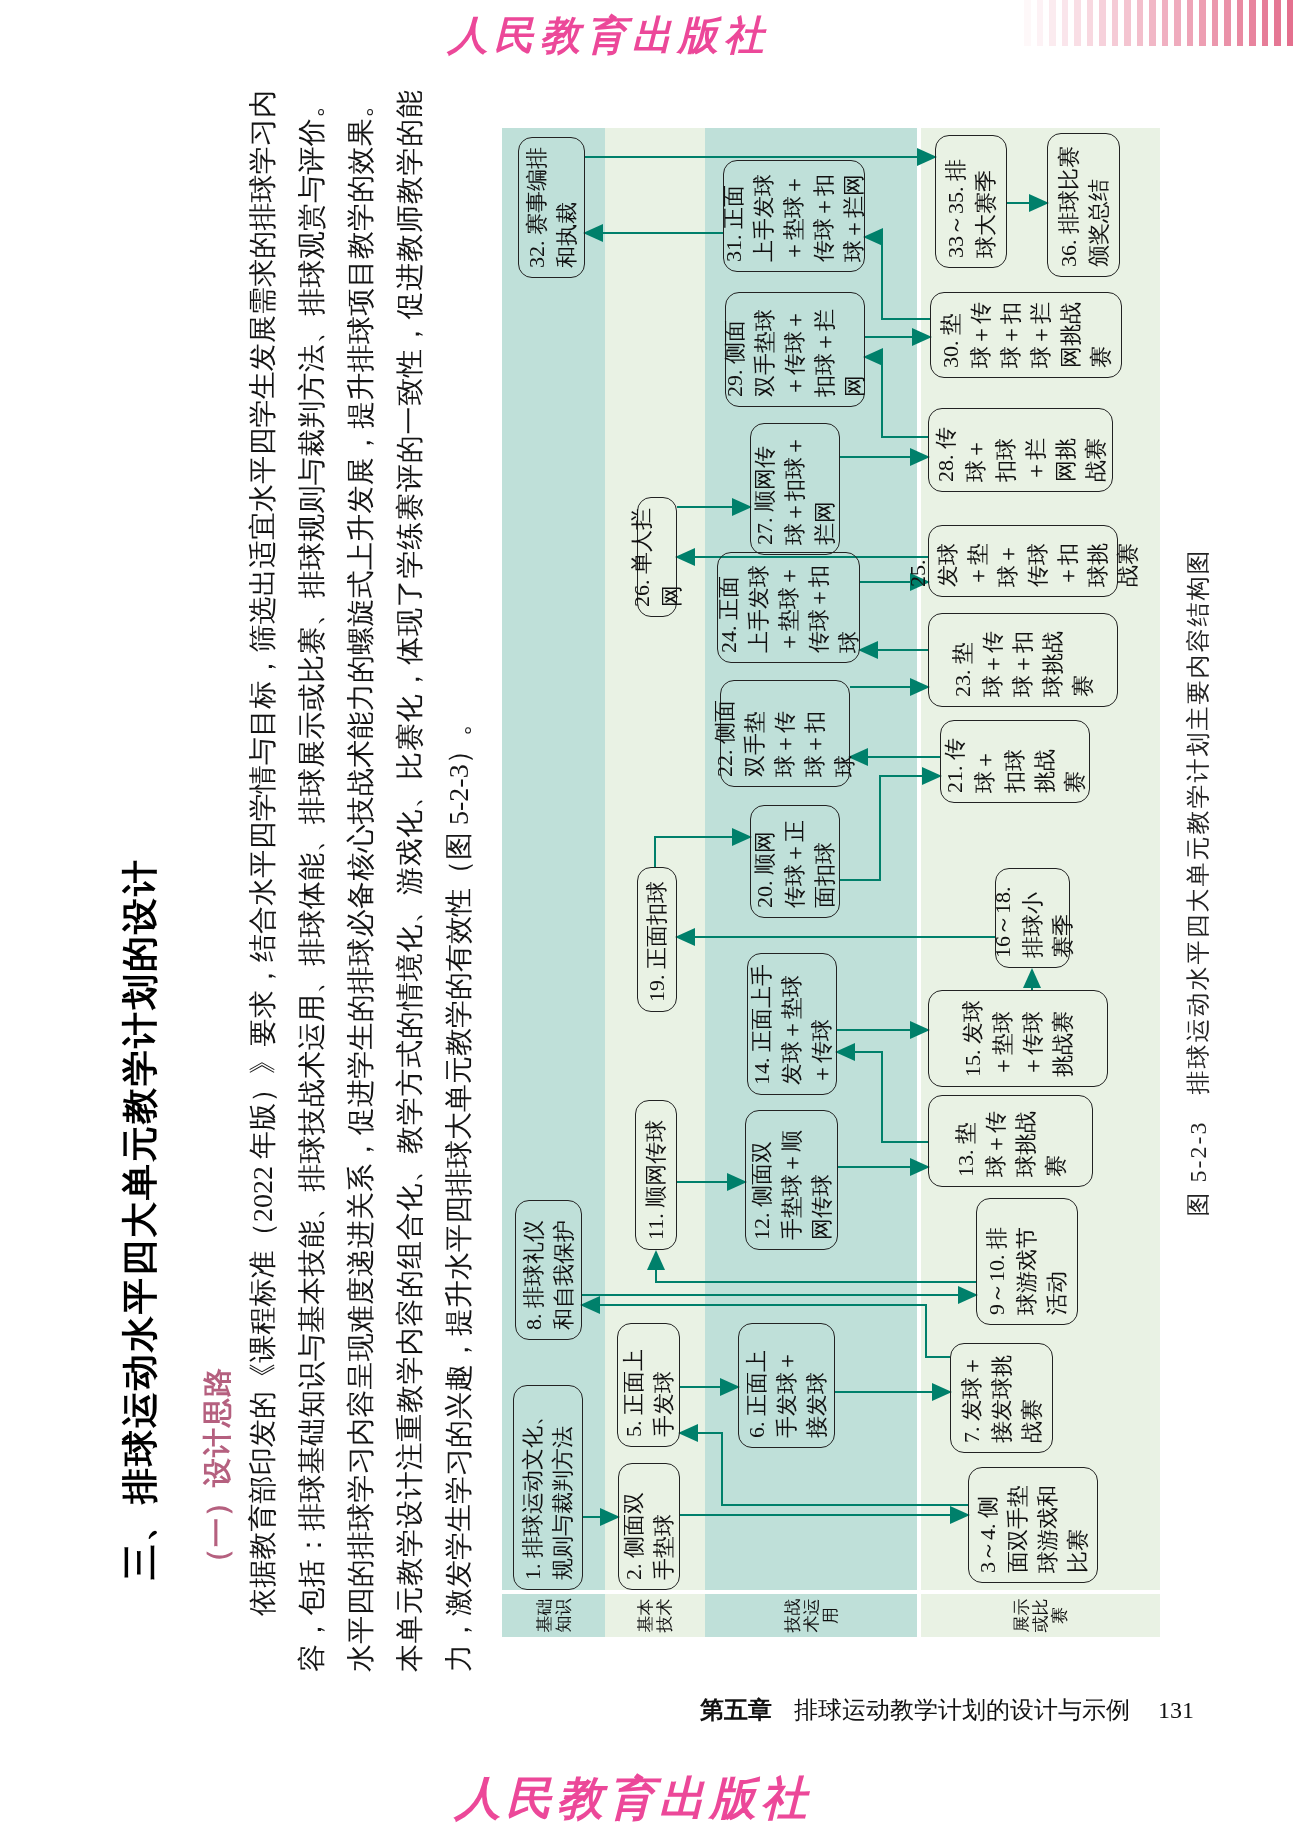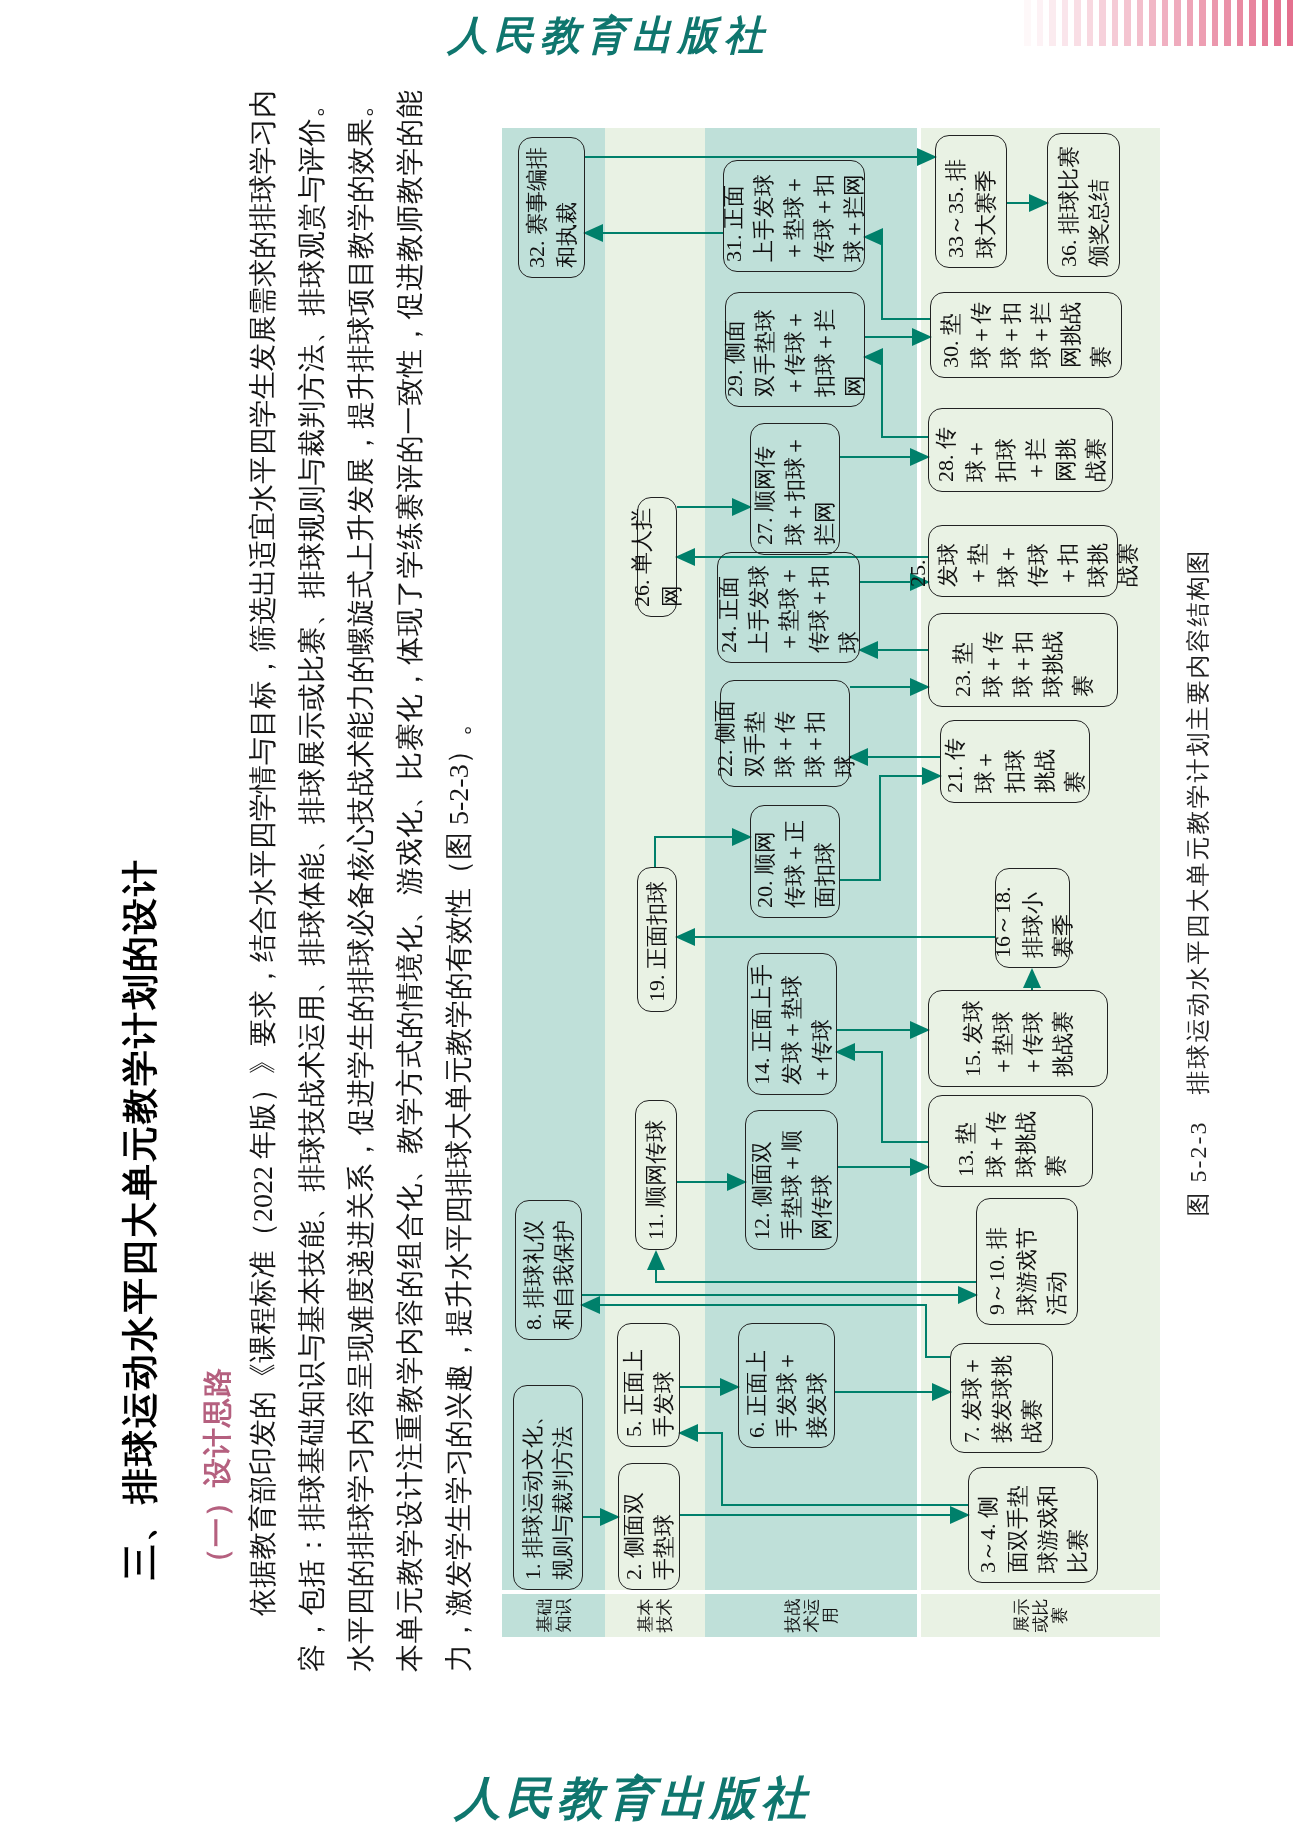--- a/index.html
+++ b/index.html
@@ -1,19 +1,19 @@
 <!DOCTYPE html>
 <html><head>
 <meta charset="utf-8">
 <style>
   html,body{margin:0;padding:0;background:#888;}
   #page{position:relative;width:1303px;height:1842px;background:#ffffff;overflow:hidden;margin:0 auto;
         font-family:"Liberation Serif","DejaVu Serif",serif;color:#111;}
   
-  .logo{position:absolute;color:#0f766e;font-style:italic;font-weight:bold;white-space:nowrap;}
+  .logo{position:absolute;color:#ec4899;font-style:italic;font-weight:bold;white-space:nowrap;}
   #logo-top{left:448px;top:8px;font-size:40px;letter-spacing:6px;}
   #logo-bottom{left:455px;top:1768px;font-size:46px;letter-spacing:5px;}
   #stripes{position:absolute;left:1024px;top:0;height:46px;display:flex;align-items:stretch;}
   #stripes .bar{width:6.5px;margin-right:6px;background:#e4708e;}
   #footer{position:absolute;left:700px;top:1694px;font-size:24px;white-space:nowrap;}
   #footer .chapter{font-weight:bold;font-family:"Liberation Sans","DejaVu Sans",sans-serif;}
   #footer .ftitle{margin-left:22px;}
   #footer .pageno{margin-left:28px;}
   
   #stage{position:absolute;left:0;top:0;width:1842px;height:1303px;
@@ -203,15 +203,18 @@
         <div class="fbox" style="left: 1369px; top: 433px; width: 133px; height: 72px; border-color: rgb(34, 34, 34);">
           <span>33～35. 排球大赛季</span>
         </div>
         <div class="fbox" style="left: 1360px; top: 545px; width: 144px; height: 73px; border-color: rgb(34, 34, 34);">
           <span>36. 排球比赛颁奖总结</span>
         </div>
       </div>
     <div id="caption">图 5-2-3　排球运动水平四大单元教学计划主要内容结构图</div>
   </div>
 
+  <div id="footer">
+    <span class="chapter">第五章</span><span class="ftitle">排球运动教学计划的设计与示例</span><span class="pageno">131</span>
+  </div>
   <div id="logo-bottom" class="logo">人民教育出版社</div>
 
 </div>
 
 </body></html>

